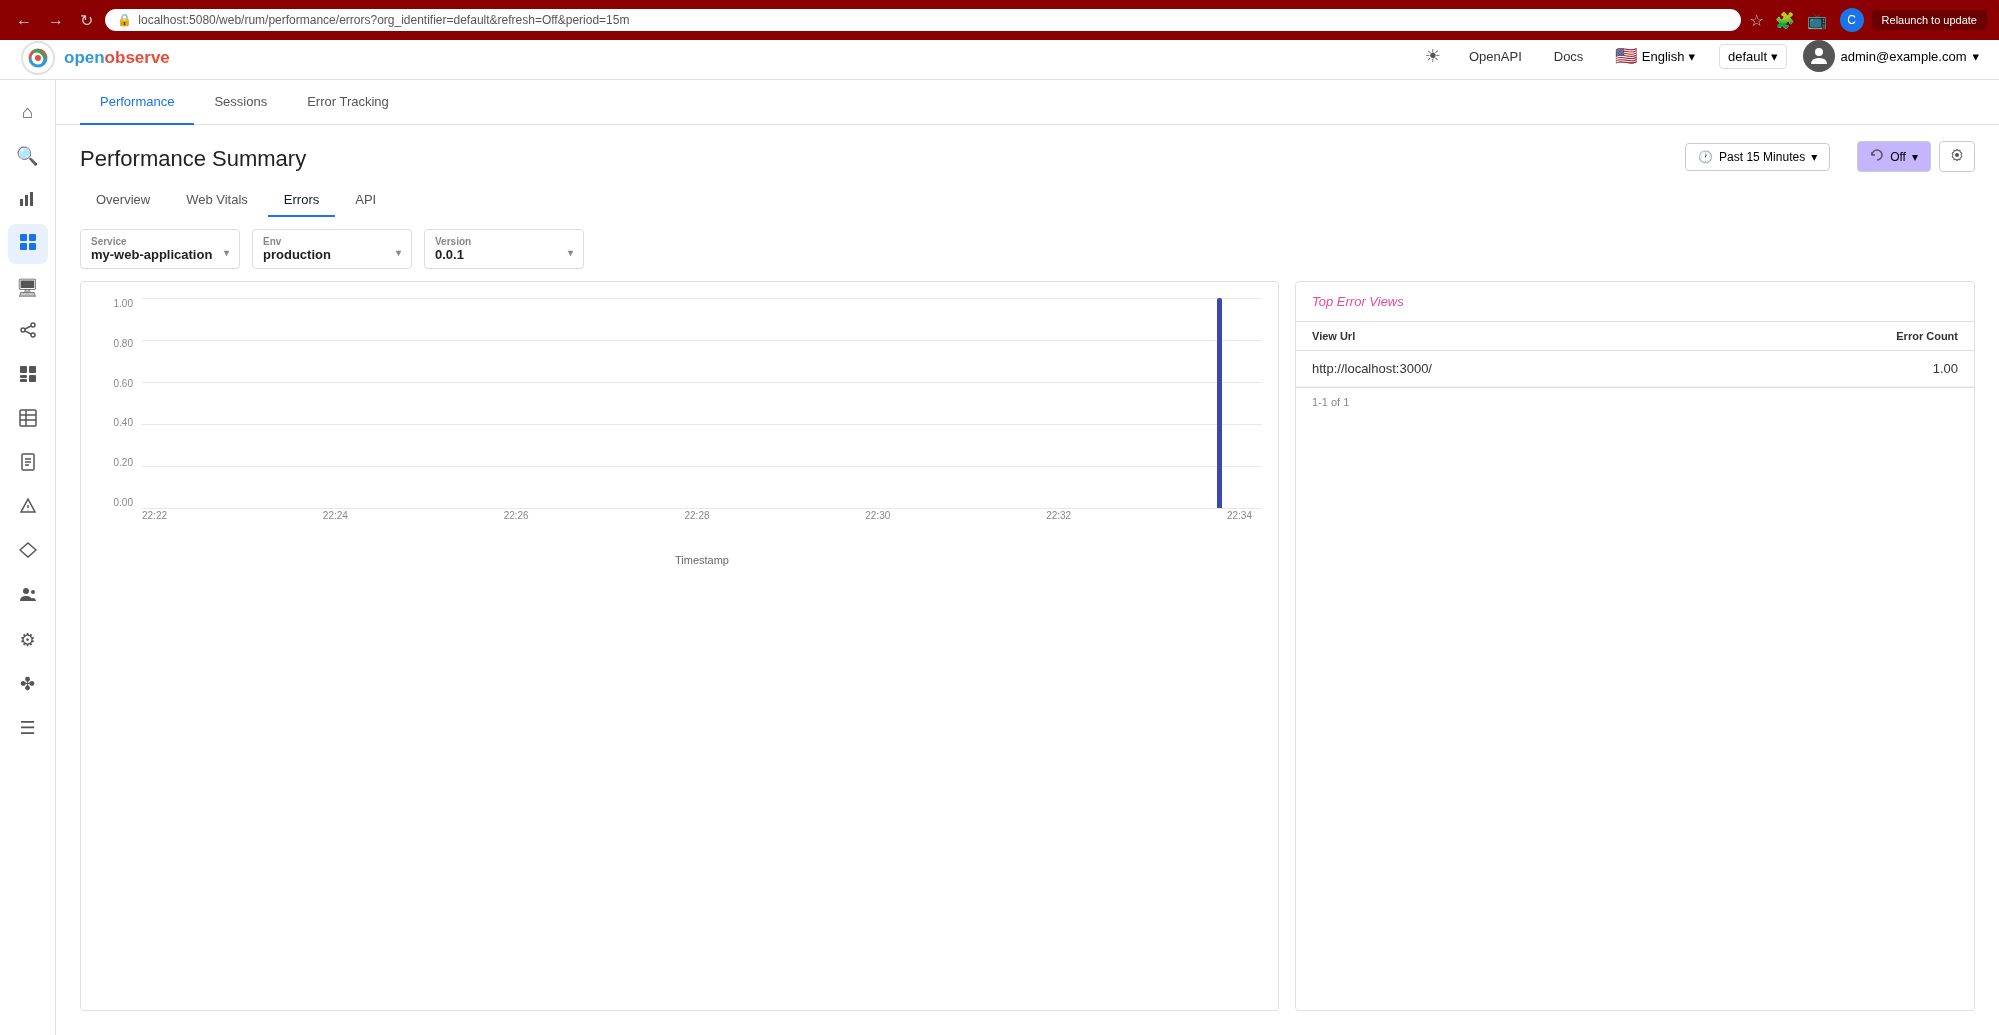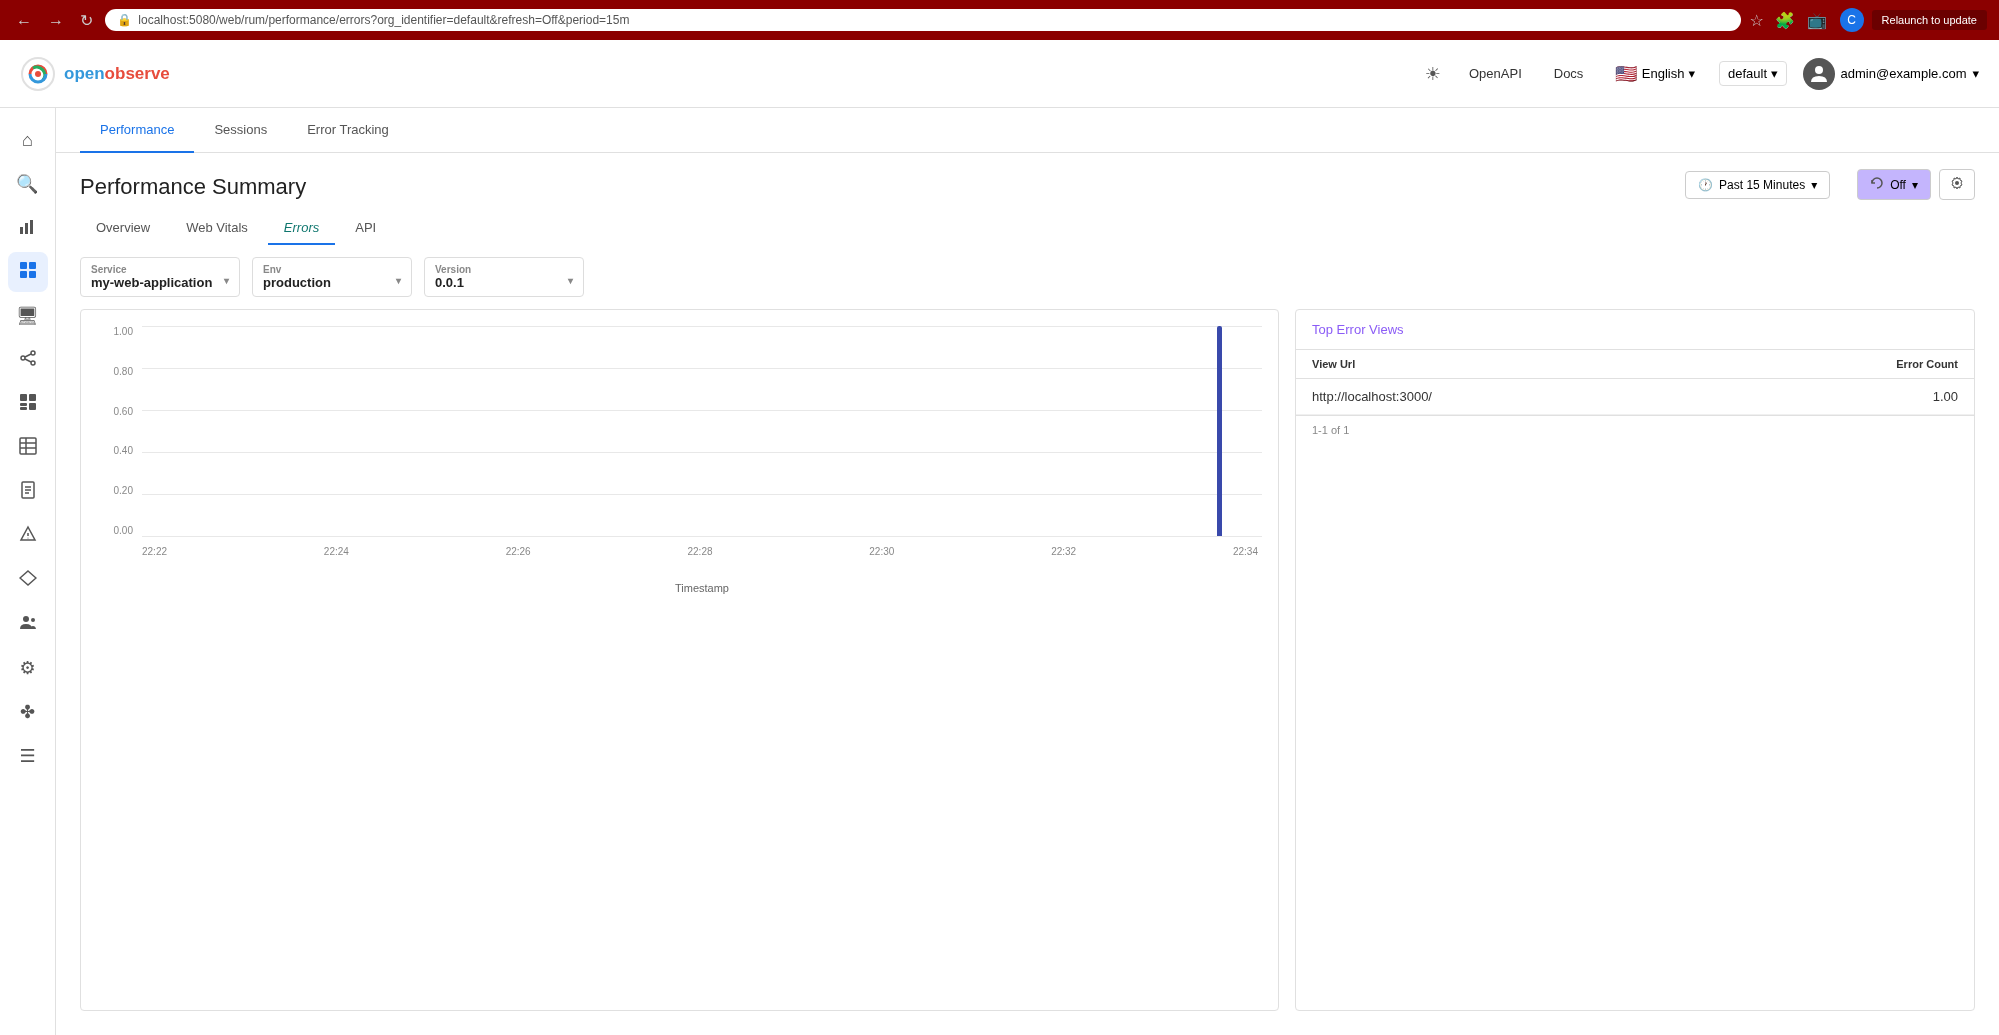--- a/index.html
+++ b/index.html
@@ -54,25 +54,25 @@
     
     .app-container {
       display: flex;
       flex-direction: column;
       height: calc(100vh - 40px);
       background: white;
     }
 
     
     .top-navbar {
-      height: 68px;
+      height: 40px;
       background: white;
       border-bottom: 1px solid #e0e0e0;
       display: flex;
-      align-items: center;
+      align-items: flex-start;
       padding: 0 20px;
       gap: 20px;
       z-index: 10;
     }
     .logo-area {
       display: flex;
       align-items: center;
       gap: 8px;
     }
     .logo-icon {
@@ -248,24 +248,23 @@
       gap: 4px;
     }
     .inner-tab {
       padding: 8px 16px;
       cursor: pointer;
       font-size: 13px;
       color: #555;
       border-bottom: 2px solid transparent;
     }
     .inner-tab.active {
-      color: #0f766e;
+      color: #0f172a;
       border-bottom-color: #1a73e8;
       font-weight: 500;
-      font-style: italic;
     }
 
     
     .filters-bar {
       display: flex;
       gap: 12px;
       padding: 12px 24px;
       align-items: center;
     }
     .filter-dropdown {
@@ -354,48 +353,49 @@
     .chart-bar {
       position: absolute;
       bottom: 0;
       background: #3949ab;
       width: 6px;
       border-radius: 2px 2px 0 0;
     }
     .x-axis {
       position: absolute;
       left: 45px;
-      right: 4px;
+      right: 10px;
       bottom: 0;
       height: 30px;
       display: flex;
       justify-content: space-between;
-      align-items: center;
+      align-items: flex-start;
       padding-bottom: 4px;
       margin-top: 11px;
     }
     .x-label {
       font-size: 10px;
       color: #888;
       text-align: center;
     }
 
     
     .error-views-panel {
       width: 680px;
       border: 1px solid #e0e0e0;
       border-radius: 4px;
       background: white;
     }
     .panel-header {
       padding: 12px 16px;
       font-size: 13px;
       font-weight: 500;
-      color: #8b5cf6;
+      color: #ec4899;
       border-bottom: 1px solid #e0e0e0;
+      font-style: italic;
     }
     .table-header-row {
       display: flex;
       justify-content: space-between;
       padding: 8px 16px;
       font-size: 11px;
       font-weight: 600;
       color: #333;
       border-bottom: 1px solid #e0e0e0;
     }

